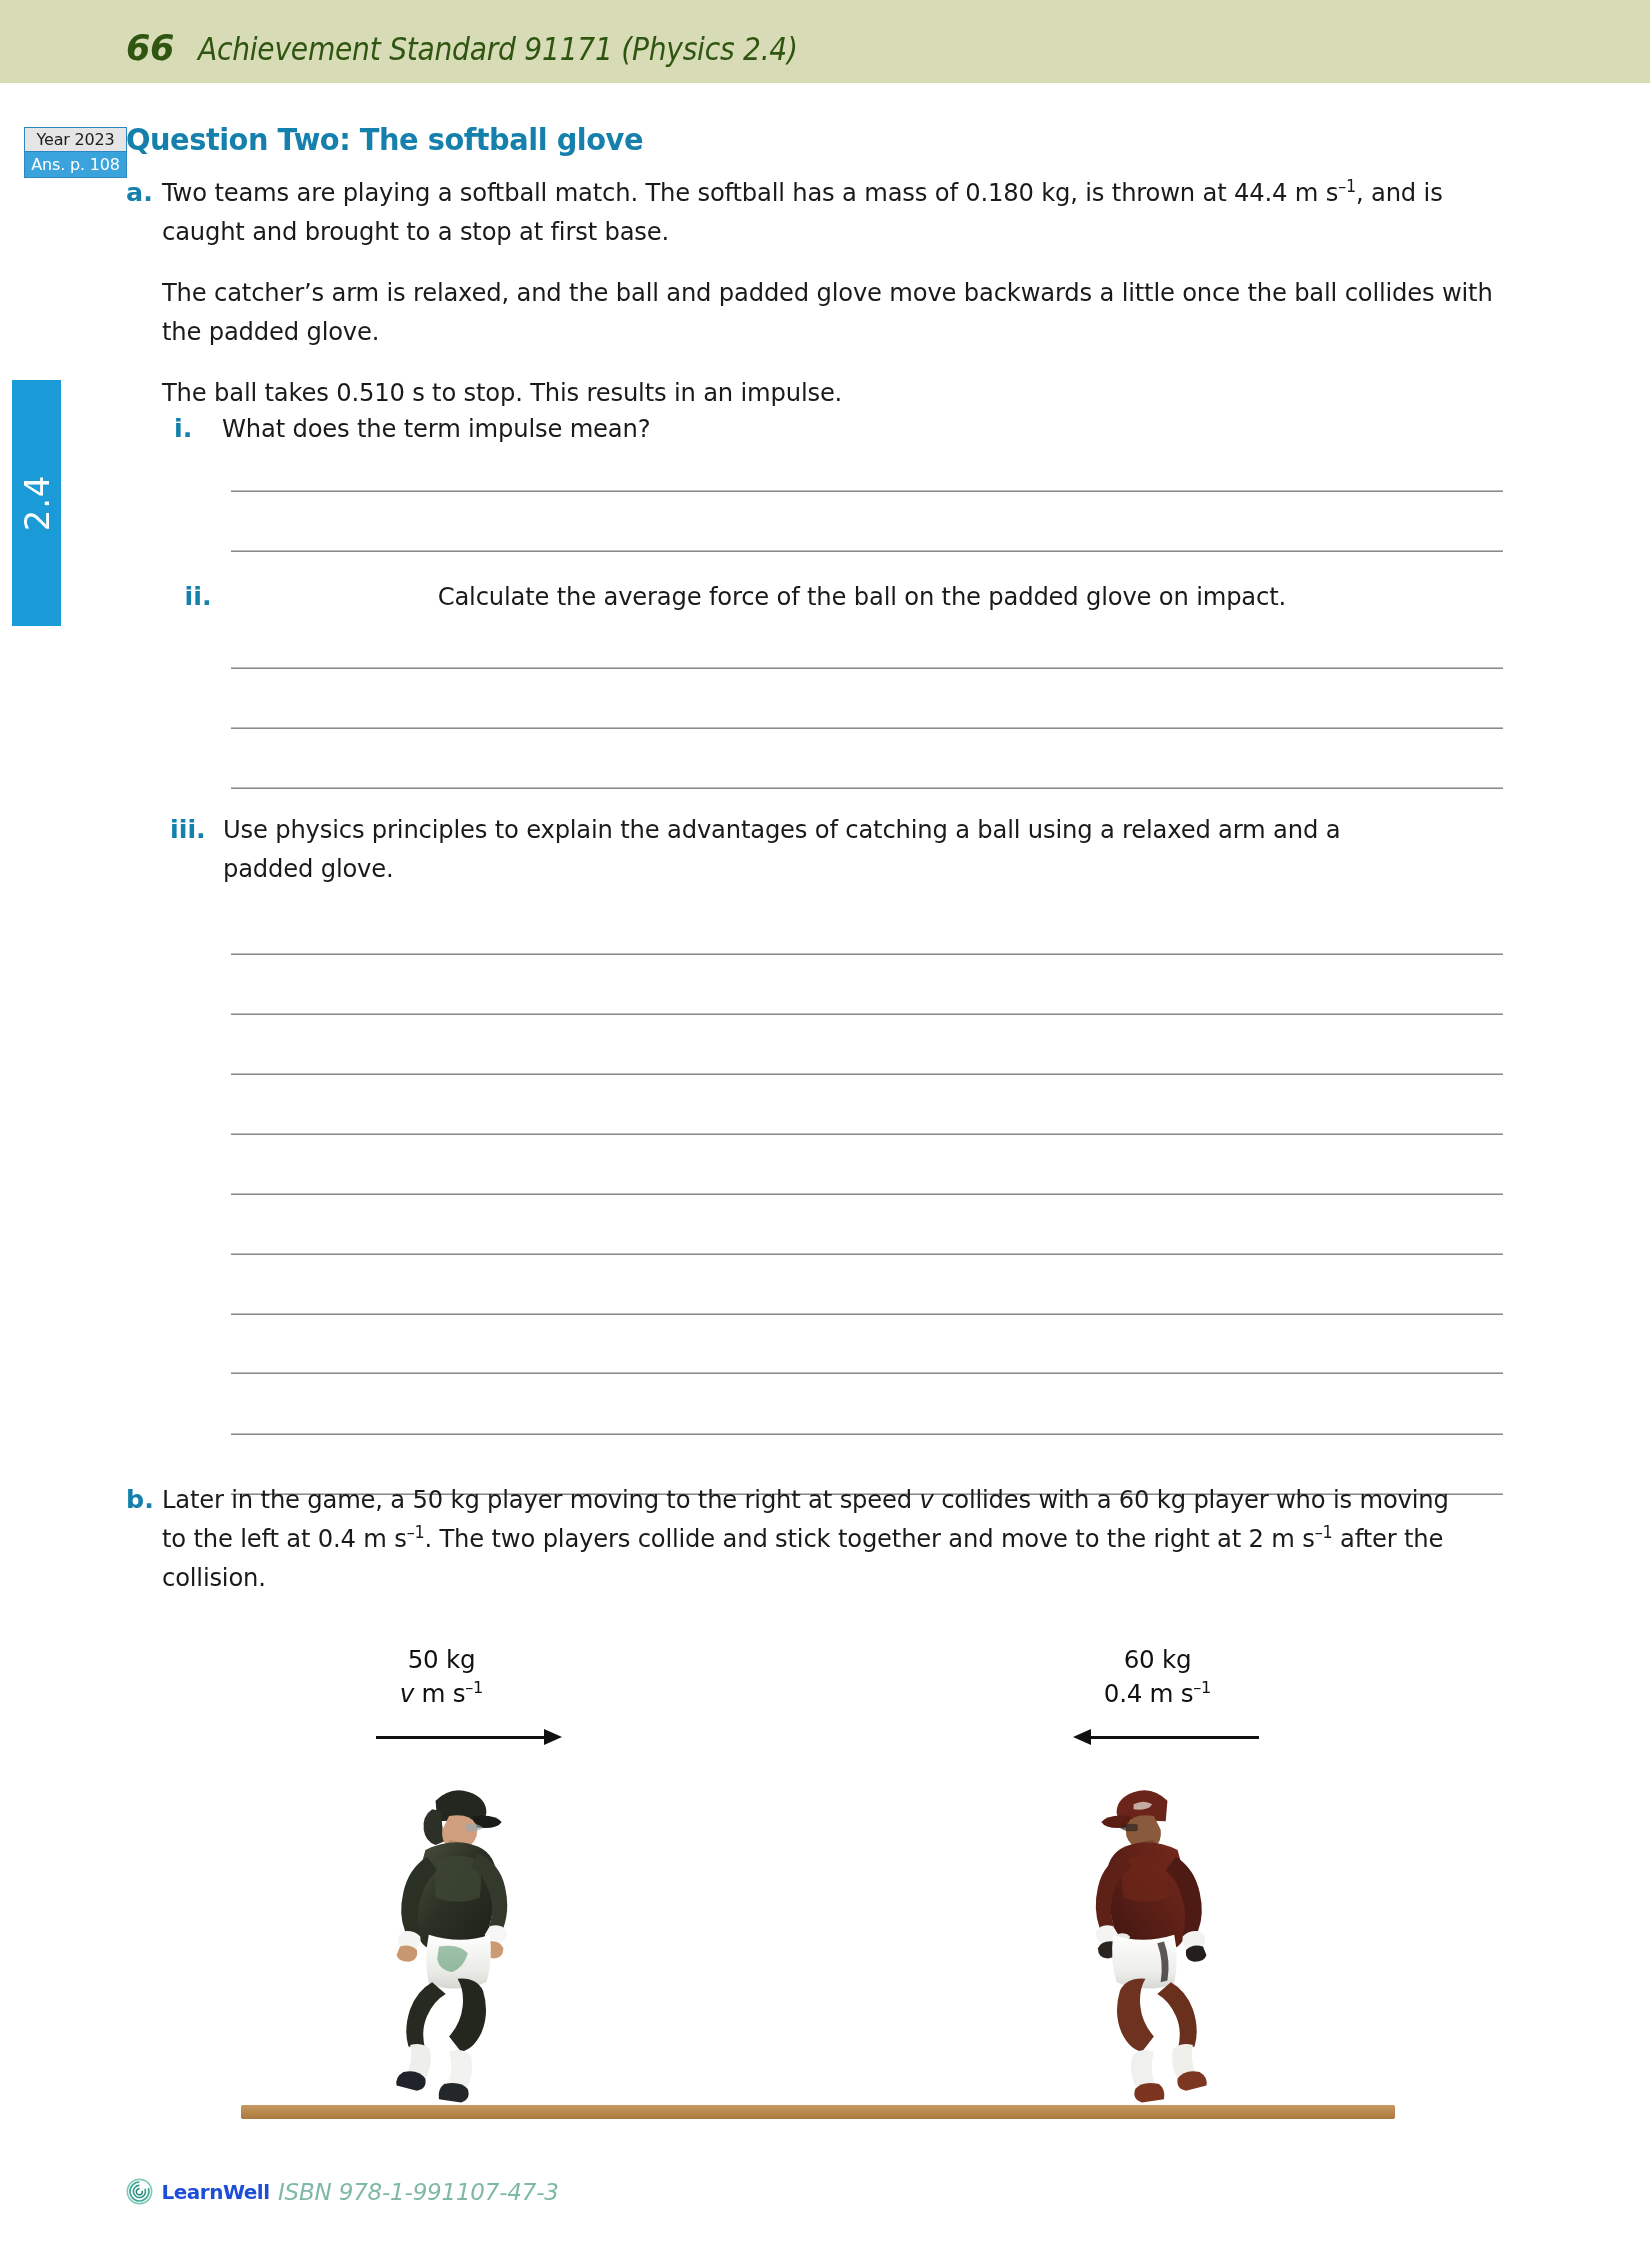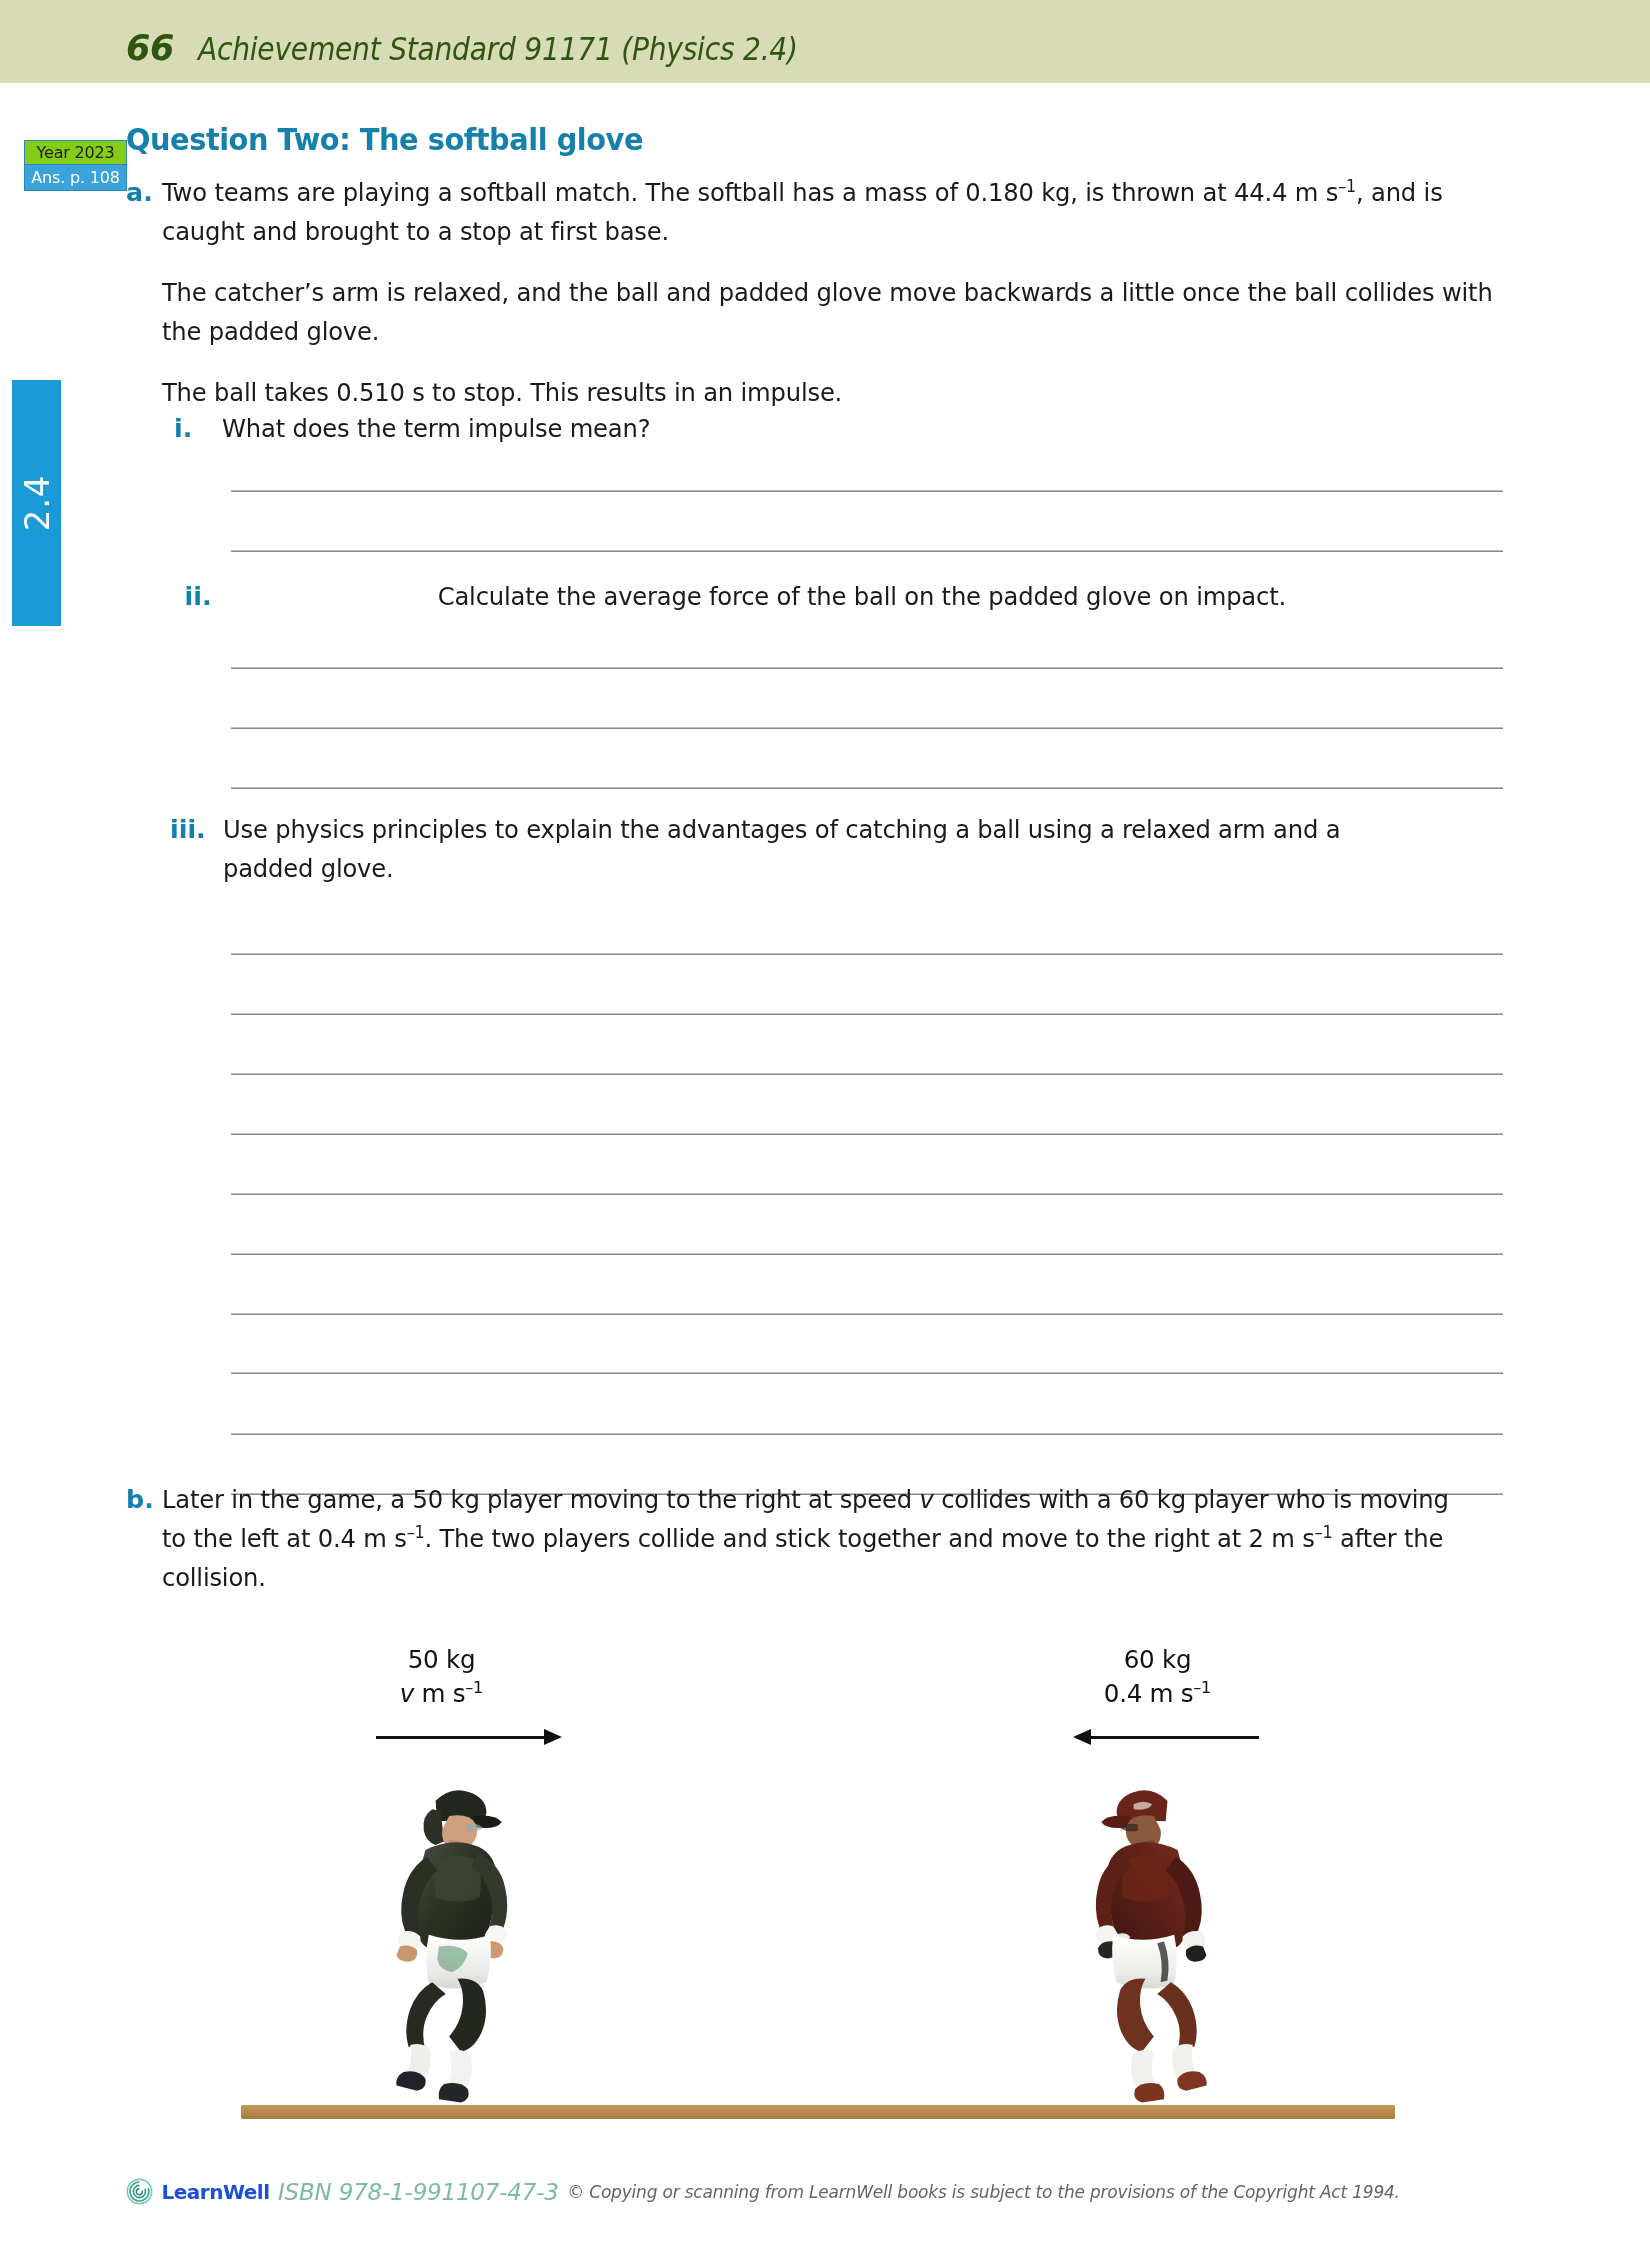--- a/index.html
+++ b/index.html
@@ -75,24 +75,23 @@
     height: 25.4px;
     display: flex;
     align-items: center;
     justify-content: center;
     font-family: "DejaVu Sans", sans-serif;
     font-size: 16px;
     letter-spacing: -0.2px;
     white-space: nowrap;
   }
   .badge-year {
-    background: #84cc16;
+    background: #e5e5e5;
     color: #1d1d1d;
     border: 1.7px solid #2e86c1;
-    margin-top: 13px;
   }
   .badge-ans {
     background: #3aa3dc;
     color: #ffffff;
     border: 1.7px solid #2e86c1;
     border-top: none;
   }
 
   
   .q-title {
@@ -409,15 +408,14 @@
 
 <div class="footer">
   <svg class="lw-logo" viewBox="0 0 40 40">
     <circle cx="20" cy="20" r="18" fill="none" stroke="#7fc9b8" stroke-width="2.4"></circle>
     <path d="M20 6 a14 14 0 1 0 13 9" fill="none" stroke="#3fa391" stroke-width="2.4"></path>
     <path d="M20 11 a9 9 0 1 0 8 5" fill="none" stroke="#2f9e8f" stroke-width="2.4"></path>
     <path d="M20 16 a4.5 4.5 0 1 0 4 3" fill="none" stroke="#1f7f73" stroke-width="2.2"></path>
   </svg>
   <span class="lw-name">LearnWell</span>
   <span class="lw-isbn">ISBN 978-1-991107-47-3</span>
-  <span class="lw-copy">© Copying or scanning from LearnWell books is subject to the provisions of the Copyright Act 1994.</span>
 </div>
 
 
 </body></html>

